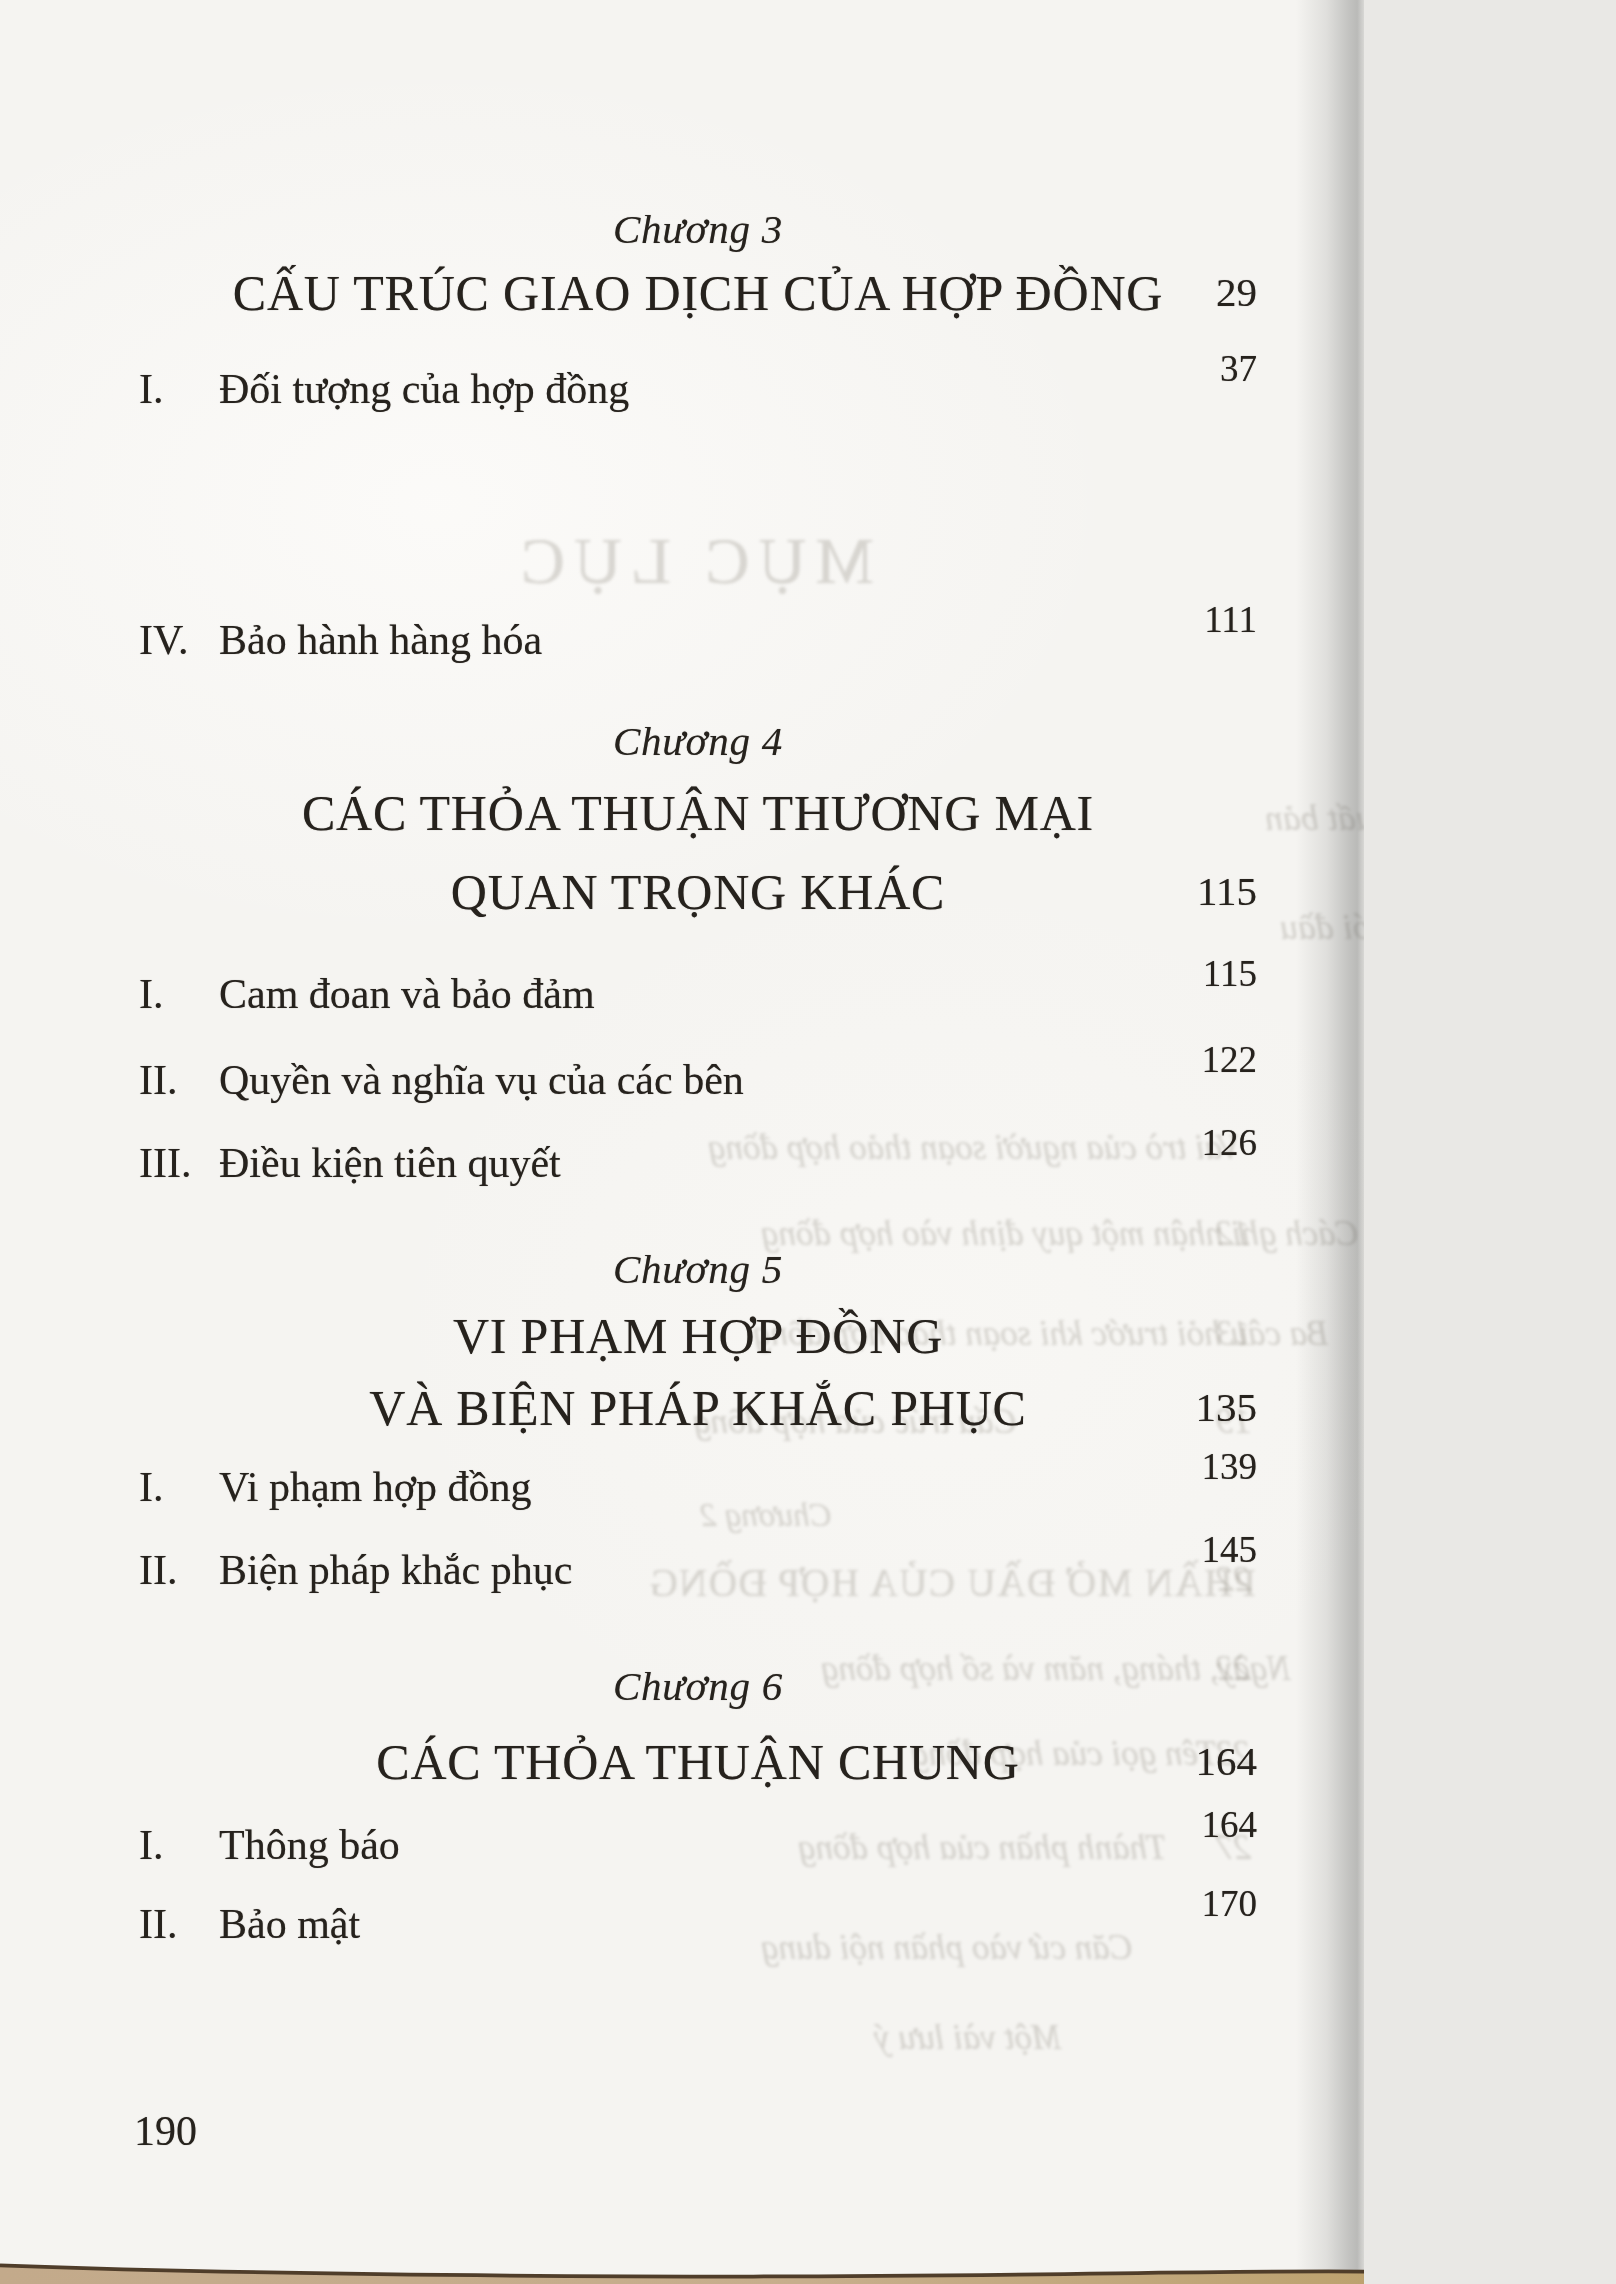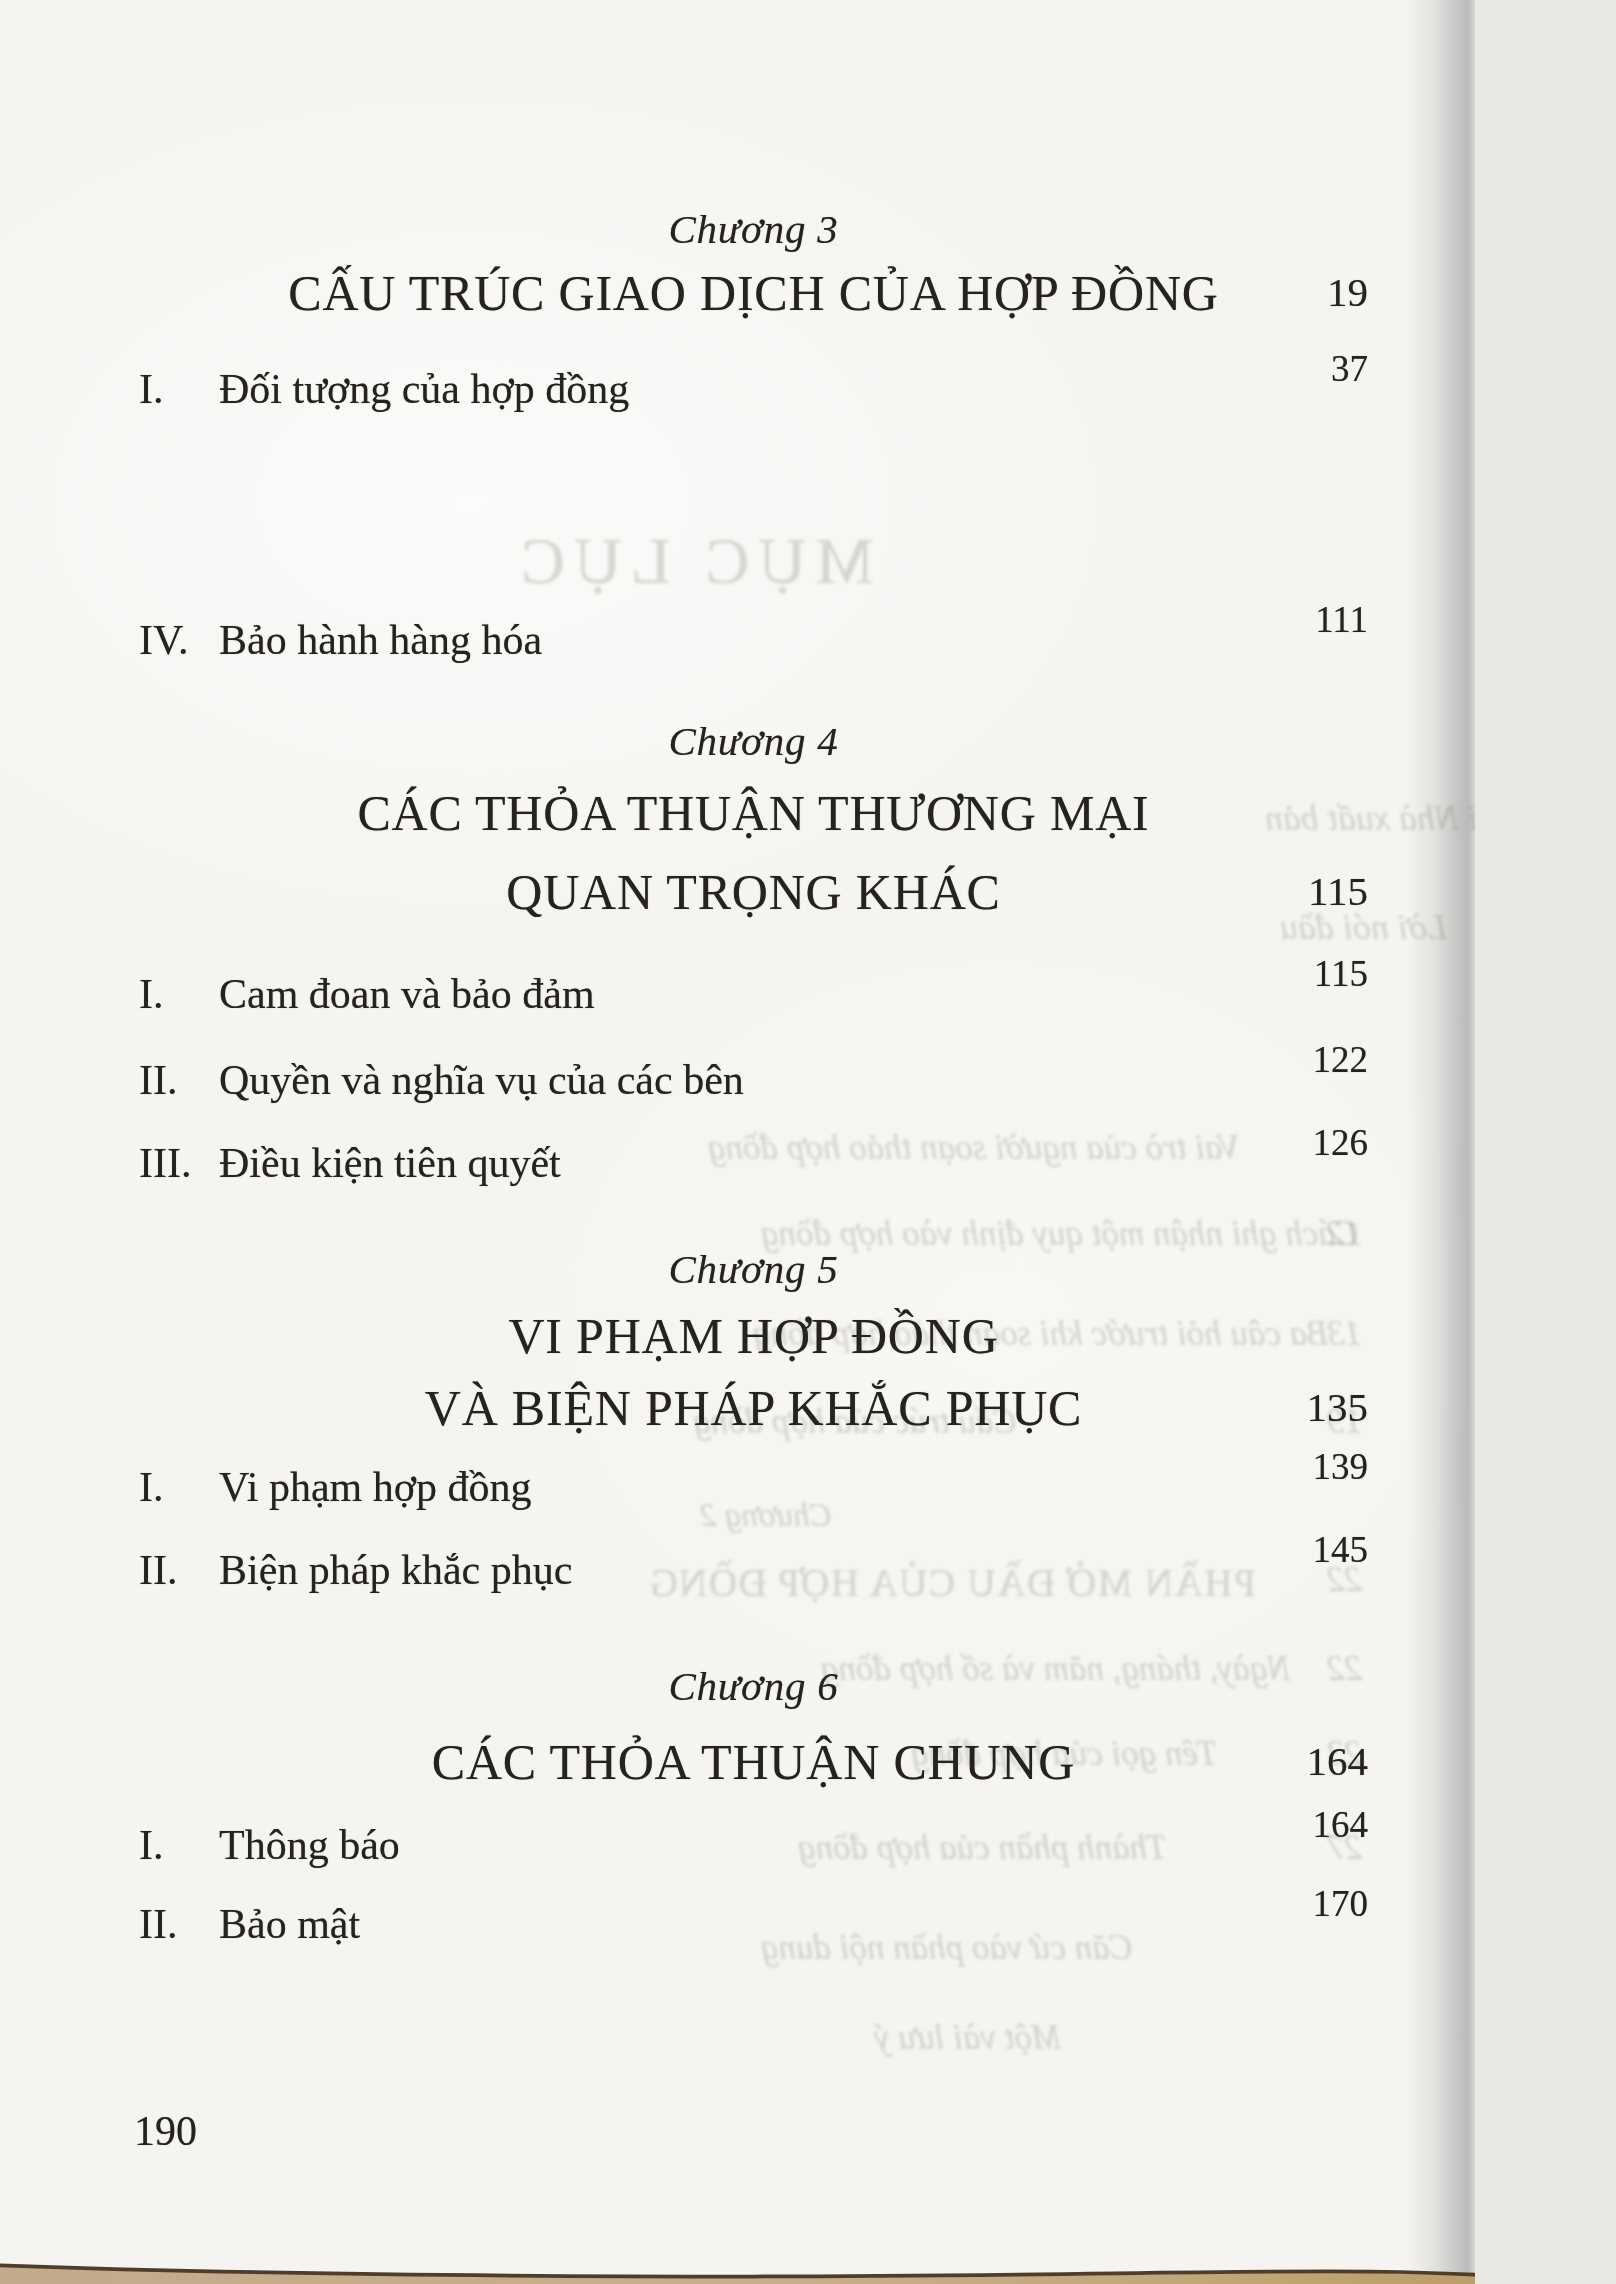--- a/index.html
+++ b/index.html
@@ -1,18 +1,18 @@
 <!DOCTYPE html>
 <html style="font-size:12px"><head>
 <meta charset="utf-8">
 <style>
   html,body{margin:0;padding:0;background:#e9e8e5;}
   .page{
     position:relative;
-    width:1475px;height:2284px;
+    width:1364px;height:2284px;
     background:
       radial-gradient(ellipse 1054px 678px at 32% 22%, rgba(252,251,249,.9), rgba(252,251,249,0) 65%),
       radial-gradient(ellipse 904px 753px at 68% 58%, rgba(249,248,245,.7), rgba(249,248,245,0) 60%),
       #f5f4f1;
     overflow:hidden;
     font-family:"Liberation Serif","DejaVu Serif",serif;
     color:#26221d;
   }
   
   .page *{text-shadow:0 0 0.9px rgba(45,40,33,.5);}
@@ -82,21 +82,21 @@
   <div class="ghost" style="left:911px;top:1734px;font-size:35px"><span class="flip">Tên gọi của hợp đồng</span></div>
   <div class="ghost gnum" style="top:1734px"><span class="flip">23</span></div>
   <div class="ghost" style="left:798px;top:1828px;font-size:35px"><span class="flip">Thành phần của hợp đồng</span></div>
   <div class="ghost gnum" style="top:1828px"><span class="flip">27</span></div>
   <div class="ghost" style="left:761px;top:1928px;font-size:35px"><span class="flip">Căn cứ vào phần nội dung</span></div>
   <div class="ghost" style="left:874px;top:2018px;font-size:35px"><span class="flip">Một vài lưu ý</span></div>
 
   <div class="row chapter-label" style="top:203px">Chương 3</div>
   <div class="row chapter-title" style="top:262px">
     <span>CẤU TRÚC GIAO DỊCH CỦA HỢP ĐỒNG</span>
-    <span class="pagenum">19</span>
+    <span class="pagenum">29</span>
   </div>
   <div class="row entry" style="top:363px">
     <span class="numeral">I.</span><span>Đối tượng của hợp đồng</span>
     <span class="pagenum">37</span>
   </div>
   <div class="row entry" style="top:614px">
     <span class="numeral">IV.</span><span>Bảo hành hàng hóa</span>
     <span class="pagenum">111</span>
   </div>
 

